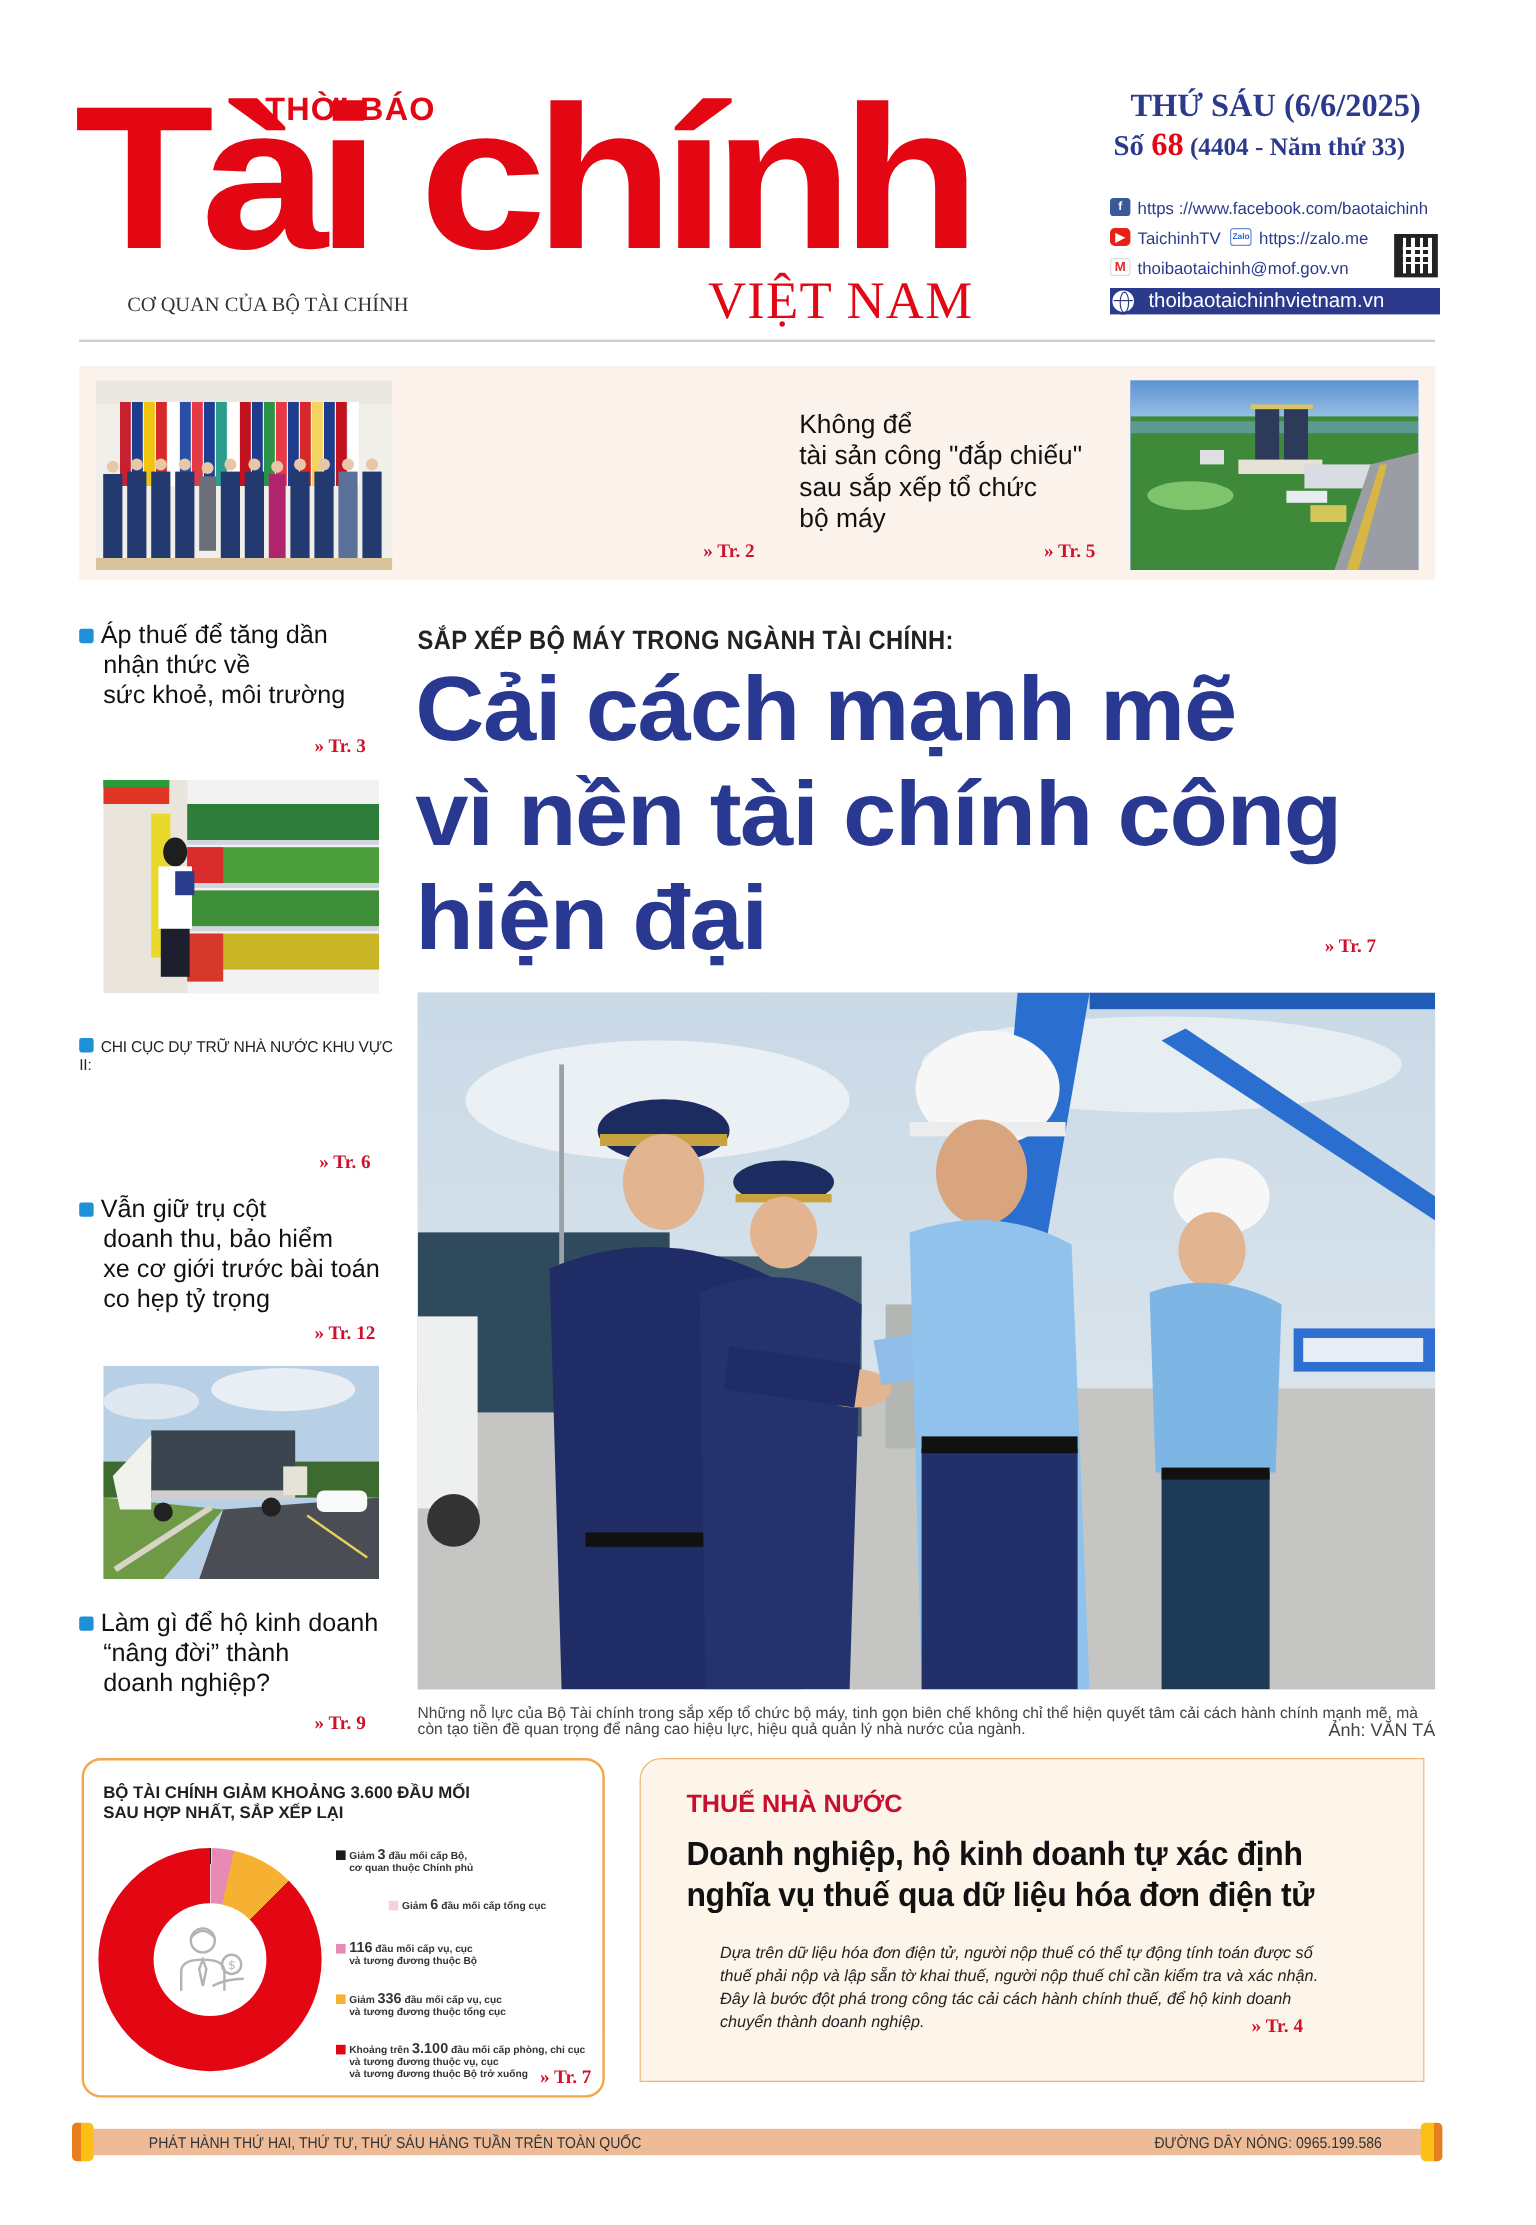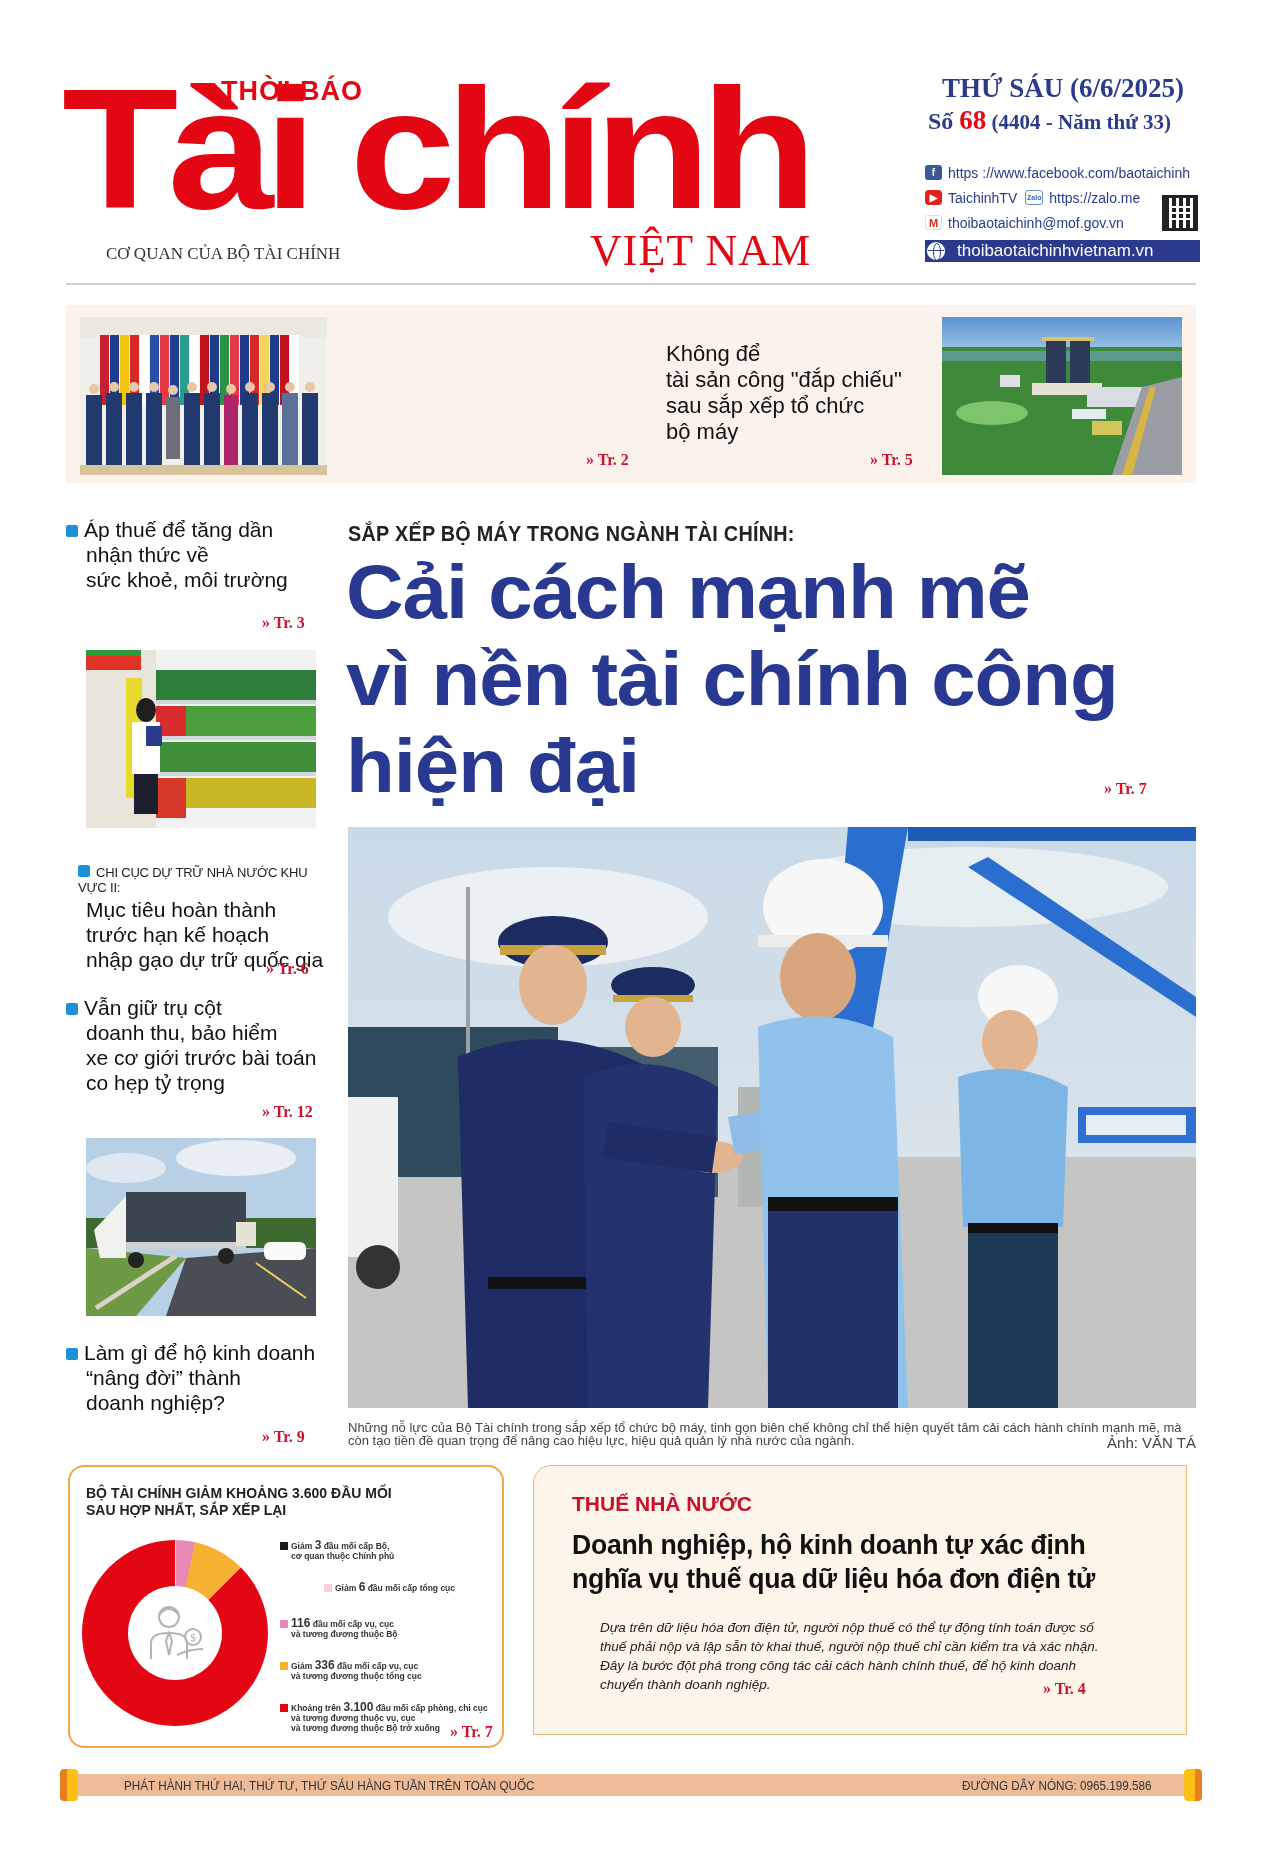--- a/index.html
+++ b/index.html
@@ -43,21 +43,21 @@
   .teaser-text { position: absolute; font-size: 22px; line-height: 26px; color: #111; }
   .t1 { left: 284px; top: 36px; width: 300px; }
   .t2 { left: 600px; top: 36px; width: 270px; }
   .tr-link { position: absolute; font-family: "Liberation Serif", serif; font-weight: bold; font-size: 16px; color: #d0112b; }
 
   
   .lcol-item { position: absolute; left: 66px; width: 270px; }
   .bullet { display: inline-block; width: 12px; height: 12px; background: #1e90d8; border-radius: 2px; margin-right: 6px; position: relative; top: 0; }
   .lhead { font-size: 21px; line-height: 25px; color: #111; padding-left: 0; }
   .lhead .l-ind { display: block; padding-left: 20px; }
-  .lkicker { font-size: 13px; color: #222; letter-spacing: -0.2px; margin-left: 12px; }
+  .lkicker { font-size: 13px; color: #222; letter-spacing: -0.2px; }
   .lphoto { position: absolute; left: 86px; width: 230px; overflow: hidden; }
 
   
   .main-kicker { position: absolute; left: 348px; top: 521px; font-size: 22px; font-weight: bold; color: #222; letter-spacing: 0.3px; transform: scaleX(0.9); transform-origin: left top; }
   .main-head { position: absolute; left: 346px; top: 548px; width: 900px; font-family: "Liberation Sans", sans-serif; font-weight: 900; color: #293891; font-size: 76px; line-height: 87px; letter-spacing: -1px; transform: scaleX(1.05); transform-origin: left top; }
 
   .main-photo { position: absolute; left: 348px; top: 827px; width: 848px; height: 581px; overflow: hidden; background: #cfdbe6; }
   .caption { position: absolute; left: 348px; top: 1421px; width: 852px; font-size: 13px; line-height: 13px; color: #444; }
   .credit { position: absolute; right: 84px; top: 1434px; font-size: 15px; color: #444; }
 
@@ -247,25 +247,20 @@
     </g>
     <ellipse cx="60" cy="60" rx="10" ry="12" fill="#1e1e1e"></ellipse>
     <rect x="46" y="72" width="28" height="52" fill="#ffffff"></rect>
     <rect x="60" y="76" width="16" height="20" fill="#2b3c8c"></rect>
     <rect x="48" y="124" width="24" height="40" fill="#1d1f2e"></rect>
   </svg>
 </div>
 
 <div class="lcol-item" style="top:865px;">
   <div class="lkicker"><span class="bullet"></span><span>CHI CỤC DỰ TRỮ NHÀ NƯỚC KHU VỰC II:</span></div>
-  <div class="lhead" style="margin-top:2px;">
-    <span class="l-ind">Mục tiêu hoàn thành</span>
-    <span class="l-ind">trước hạn kế hoạch</span>
-    <span class="l-ind">nhập gạo dự trữ quốc gia</span>
-  </div>
 </div>
 <div class="tr-link" style="left:266px; top:960px;">» Tr. 6</div>
 
 <div class="lcol-item" style="top:995px;">
   <div class="lhead">
     <span class="bullet"></span><span>Vẫn giữ trụ cột</span>
     <span class="l-ind">doanh thu, bảo hiểm</span>
     <span class="l-ind">xe cơ giới trước bài toán</span>
     <span class="l-ind">co hẹp tỷ trọng</span>
   </div>

